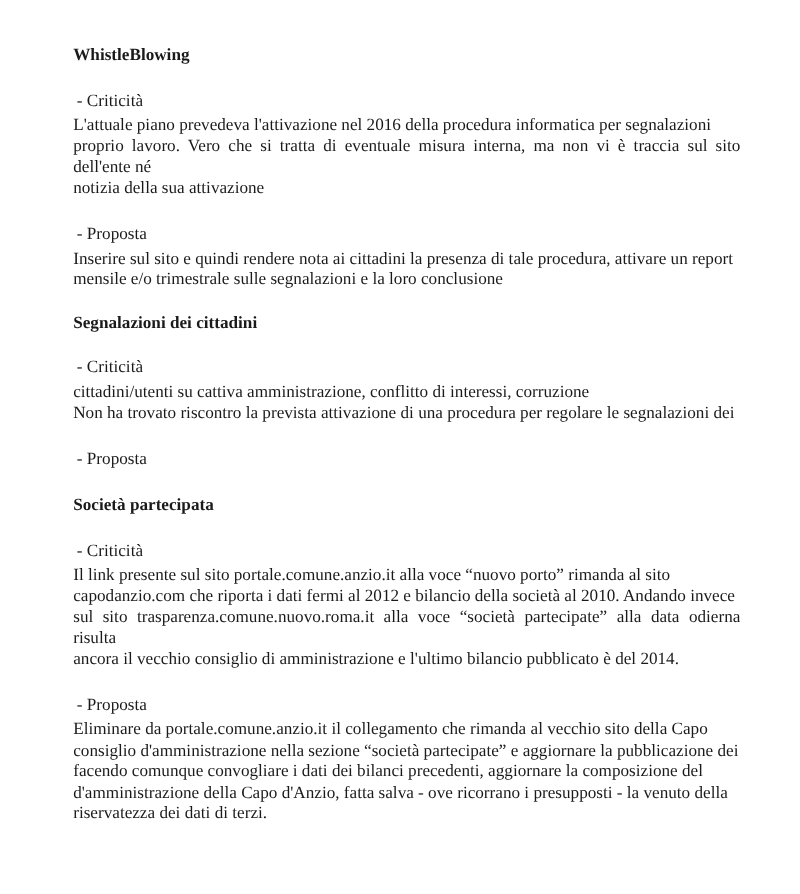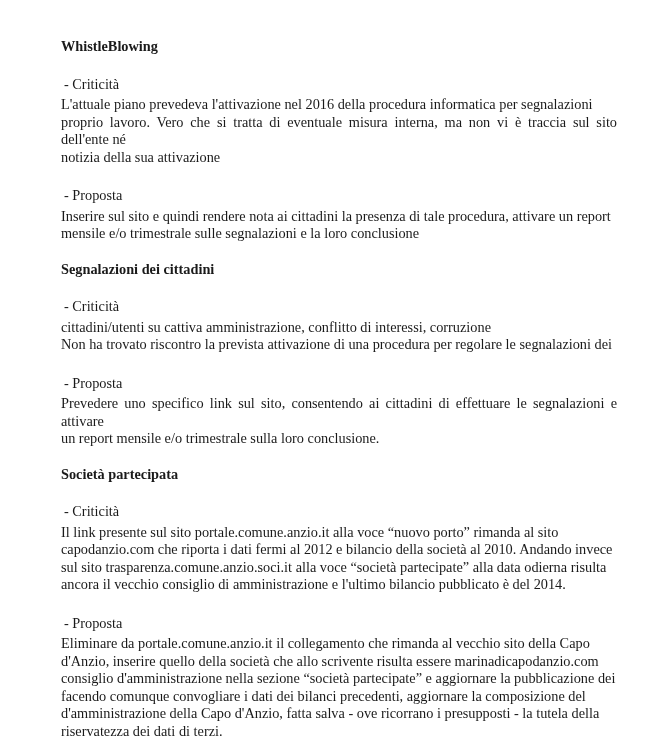--- a/index.html
+++ b/index.html
@@ -43,43 +43,38 @@
   <div>
     <p class="heading">Segnalazioni dei cittadini</p>
     <div class="gap-s"></div>
     <p class="label">- Criticità</p>
     <div>
       <div class="para">cittadini/utenti su cattiva amministrazione, conflitto di interessi, corruzione</div>
       <div class="para just">Non ha trovato riscontro la prevista  attivazione di una procedura per regolare le segnalazioni dei</div>
     </div>
     <div class="gap-m"></div>
     <p class="label">- Proposta</p>
-    <div>
-      <div class="para just">Prevedere uno specifico link sul sito, consentendo ai cittadini di effettuare le segnalazioni e attivare</div>
-      <div class="para">un report mensile e/o trimestrale sulla loro conclusione.</div>
-    </div>
   </div>
 
   <div class="gap-m"></div>
 
   <div>
     <p class="heading">Società partecipata</p>
     <div class="gap-s"></div>
     <p class="label">- Criticità</p>
     <div>
       <div class="para just">Il link presente sul sito  portale.comune.anzio.it alla voce “nuovo porto” rimanda al sito</div>
       <div class="para just">capodanzio.com che riporta i dati fermi al 2012 e bilancio della società al 2010.  Andando invece</div>
-      <div class="para just">sul sito trasparenza.comune.anzio.soci.it alla voce “società partecipate” alla data odierna risulta</div>
+      <div class="para just">sul sito trasparenza.comune.nuovo.roma.it alla voce “società partecipate” alla data odierna risulta</div>
       <div class="para">ancora il vecchio consiglio di amministrazione e l'ultimo bilancio pubblicato è del 2014.</div>
     </div>
     <div class="gap-m"></div>
     <p class="label">- Proposta</p>
     <div>
       <div class="para just">Eliminare da  portale.comune.anzio.it il collegamento che rimanda al vecchio sito della Capo</div>
-      <div class="para just">d'Anzio, inserire quello della società che allo scrivente risulta essere marinadicapodanzio.com</div>
       <div class="para just">consiglio d'amministrazione nella sezione “società partecipate” e aggiornare la pubblicazione dei</div>
       <div class="para just">facendo comunque convogliare i dati dei bilanci precedenti, aggiornare la composizione del</div>
-      <div class="para just">d'amministrazione  della Capo d'Anzio, fatta salva - ove ricorrano i presupposti - la tutela della</div>
+      <div class="para just">d'amministrazione  della Capo d'Anzio, fatta salva - ove ricorrano i presupposti - la venuto della</div>
       <div class="para">riservatezza dei dati di terzi.</div>
     </div>
   </div>
 
 </div>
 
 </body></html>

